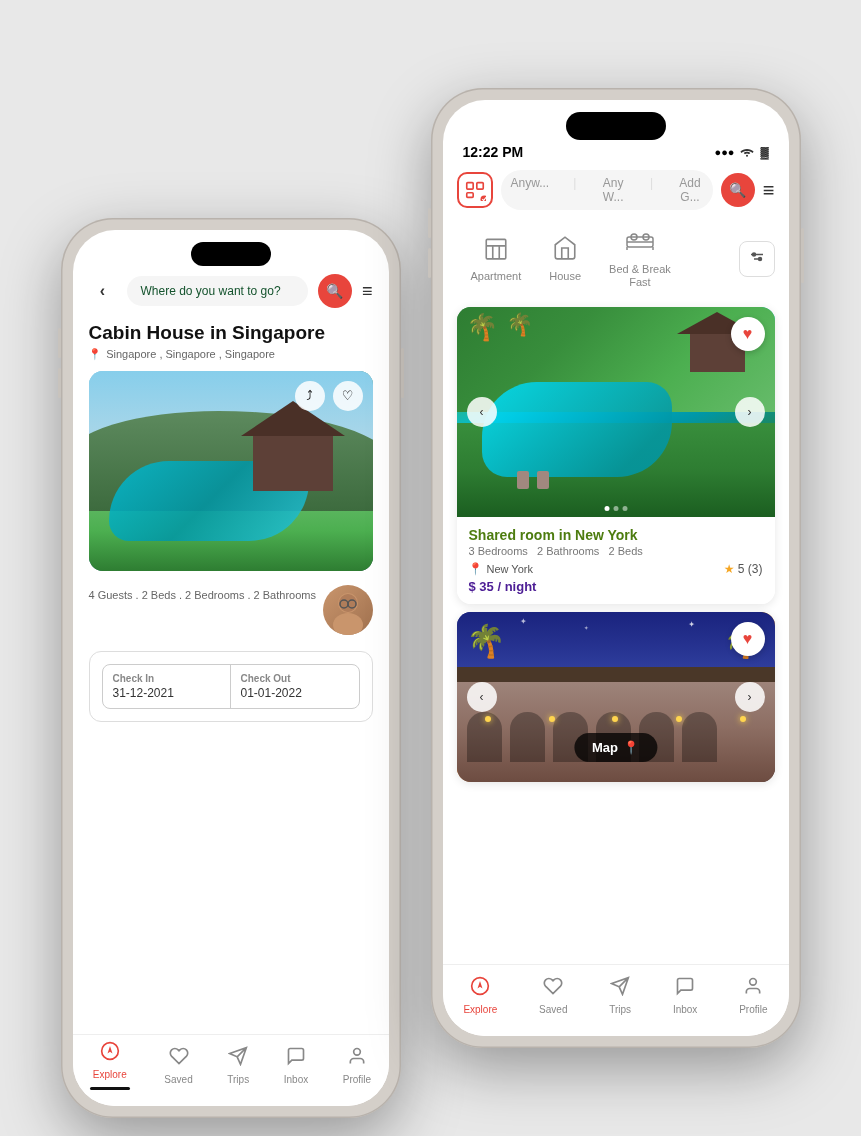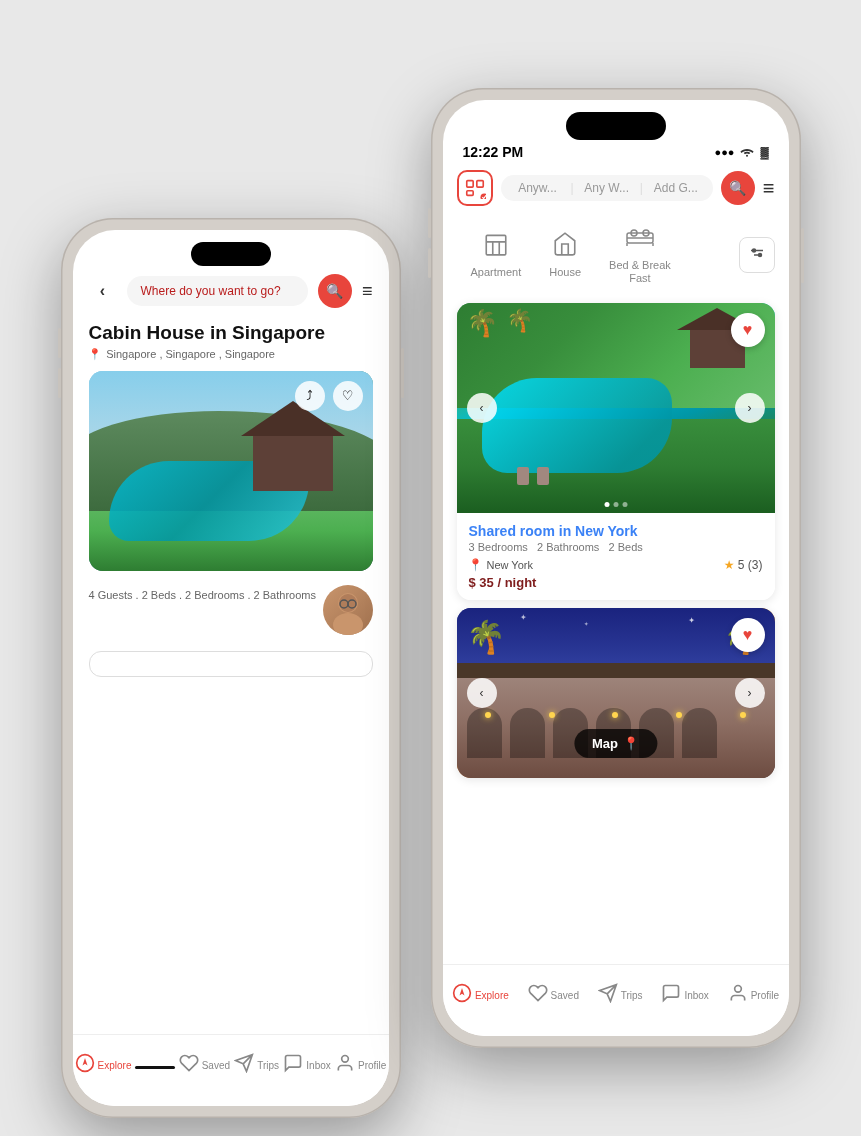--- a/index.html
+++ b/index.html
@@ -202,21 +202,21 @@
       bottom: 0; left: 0; right: 0;
       height: 72px;
       background: #fff;
       border-top: 1px solid #eee;
       display: flex;
       align-items: center;
       justify-content: space-around;
       padding-bottom: 10px;
     }
     .nav-item {
-      display: flex; flex-direction: row;
+      display: flex; flex-direction: column;
       align-items: center; gap: 3px;
       font-size: 10px; color: #888;
     }
     .nav-item.active { color: #e8453c; }
     .nav-icon { font-size: 18px; }
     .nav-underline {
       width: 40px; height: 2.5px;
       background: #111;
       border-radius: 2px;
       margin-top: 4px;
@@ -236,21 +236,21 @@
       border-radius: 10px;
       display: flex; align-items: center; justify-content: center;
       position: relative;
     }
     .search-pill {
       flex: 1;
       background: #f5f5f5;
       border-radius: 22px;
       display: flex;
       padding: 6px 10px;
-      gap: 6px;
+      gap: 24px;
       font-size: 12px;
       color: #999;
     }
     .search-pill-item { flex: 1; text-align: center; }
     .search-pill-divider { color: #ddd; }
     .search-icon-btn {
       width: 34px; height: 34px;
       background: #e8453c;
       border-radius: 50%;
       display: flex; align-items: center; justify-content: center;
@@ -318,32 +318,32 @@
       top: 50%; transform: translateY(-50%);
       width: 30px; height: 30px;
       background: rgba(255,255,255,0.85);
       border-radius: 50%;
       display: flex; align-items: center; justify-content: center;
       font-size: 12px; color: #333;
     }
     .carousel-btn-left { left: 10px; }
     .carousel-btn-right { right: 10px; }
     .card-info { padding: 10px 12px; background: #fff; }
-    .card-title { font-size: 14px; font-weight: 700; color: #3b82f6; }
+    .card-title { font-size: 14px; font-weight: 700; color: #4d7c0f; }
     .card-specs { font-size: 11px; color: #777; margin-top: 2px; }
     .card-meta {
       display: flex;
       justify-content: space-between;
       align-items: center;
       margin-top: 5px;
     }
     .card-location { display: flex; align-items: center; gap: 3px; font-size: 11px; color: #555; }
     .card-rating { font-size: 12px; color: #555; }
     .star-icon { color: #f5a623; }
-    .card-price { font-size: 13px; font-weight: 700; color: #7f1d1d; margin-top: 3px; }
+    .card-price { font-size: 13px; font-weight: 700; color: #4c1d95; margin-top: 3px; }
 
     
     .map-overlay-btn {
       position: absolute;
       bottom: 20px; left: 50%; transform: translateX(-50%);
       background: rgba(0,0,0,0.75);
       color: #fff;
       padding: 7px 18px;
       border-radius: 20px;
       font-size: 13px;
@@ -395,21 +395,21 @@
   <div class="phone-side-btn" style="left:-3px; top:110px; width:3px; height:30px;"></div>
   <div class="phone-side-btn" style="left:-3px; top:150px; width:3px; height:30px;"></div>
   <div class="phone-side-btn" style="right:-3px; top:130px; width:3px; height:50px;"></div>
 
   <div class="phone-inner">
     <div class="dynamic-island dynamic-island-small" style="width:80px; height:24px;"></div>
 
     <div class="search-bar">
       <div class="back-btn">‹</div>
       <div class="search-input-box">
-        <span style="color:#b91c1c; font-size:12px;">Where do you want to go?</span>
+        <span style="color:#14532d; font-size:12px;">Where do you want to go?</span>
       </div>
       <div class="search-btn">🔍</div>
       <div class="menu-btn">≡</div>
     </div>
 
     <div class="listing-header">
       <div class="listing-title">Cabin House in Singapore</div>
       <div class="listing-location">
         <span class="location-pin">📍</span>
         <span>Singapore , Singapore , Singapore</span>
@@ -448,20 +448,30 @@
 
           <circle cx="21" cy="19" r="4" fill="none" stroke="#555" stroke-width="1.5"></circle>
           <circle cx="29" cy="19" r="4" fill="none" stroke="#555" stroke-width="1.5"></circle>
           <line x1="25" y1="19" x2="25" y2="19" stroke="#555" stroke-width="1"></line>
           <line x1="17" y1="19" x2="17" y2="19" stroke="#555" stroke-width="1"></line>
         </svg>
       </div>
     </div>
 
     <div class="booking-box">
+      <div class="date-grid">
+        <div class="date-cell">
+          <div class="date-label">Check In</div>
+          <div class="date-value">31-12-2021</div>
+        </div>
+        <div class="date-cell">
+          <div class="date-label">Check Out</div>
+          <div class="date-value">01-01-2022</div>
+        </div>
+      </div>
     </div>
 
     <div class="bottom-nav">
       <div class="nav-item active">
         <span class="nav-icon">
           <svg width="20" height="20" viewBox="0 0 24 24" fill="none" stroke="#e8453c" stroke-width="2">
               <circle cx="12" cy="12" r="10"></circle>
               <polygon points="12,6 15,15 12,13 9,15" fill="#e8453c" stroke="none"></polygon>
             </svg>
         </span>

